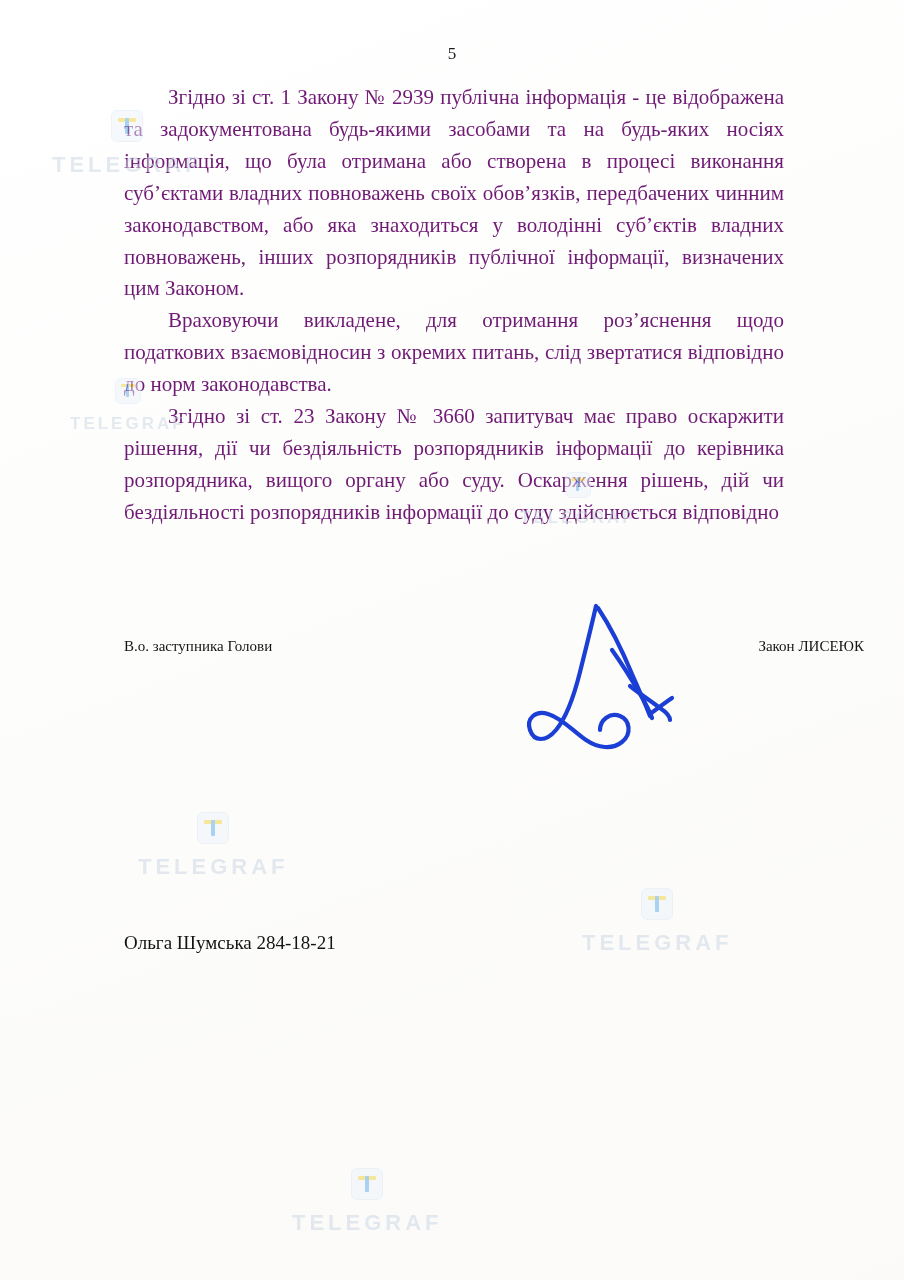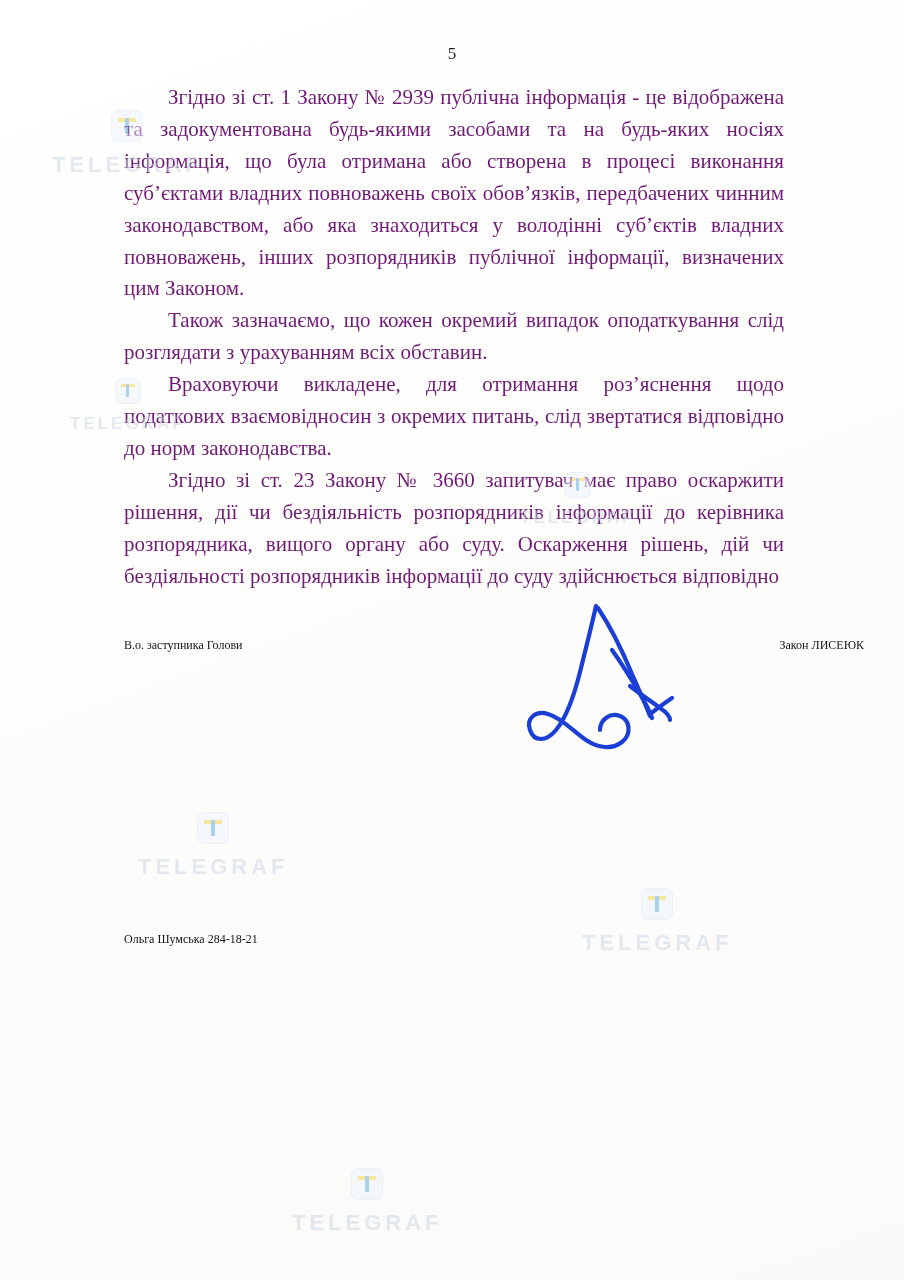--- a/index.html
+++ b/index.html
@@ -59,40 +59,40 @@
   }
 
   .sign-row {
     position: absolute;
     top: 638px;
     left: 124px;
     width: 740px;
     display: flex;
     justify-content: space-between;
     align-items: flex-start;
-    font-size: 12px;
+    font-size: 15px;
     color: #141414;
   }
   .sign-left { white-space: nowrap; }
   .sign-right { white-space: nowrap; }
 
   .signature {
     position: absolute;
     top: 590px;
     left: 500px;
     width: 210px;
     height: 180px;
     pointer-events: none;
   }
 
   .contact {
     position: absolute;
     top: 932px;
     left: 124px;
-    font-size: 12px;
+    font-size: 19px;
     color: #141414;
   }
 
   
   .wm {
     position: absolute;
     display: flex;
     align-items: center;
     gap: 10px;
     pointer-events: none;
@@ -151,21 +151,20 @@
 </head>
 <body>
 
 <div class="page">
   <div class="paper-tint"></div>
 
   <div class="page-number">5</div>
 
   <div class="body-text">
     <p>Згідно зі ст. 1 Закону № 2939 публічна інформація - це відображена та задокументована будь-якими засобами та на будь-яких носіях інформація, що була отримана або створена в процесі виконання суб’єктами владних повноважень своїх обов’язків, передбачених чинним законодавством, або яка знаходиться у володінні суб’єктів владних повноважень, інших розпорядників публічної інформації, визначених цим Законом.</p>
-    <p>Також зазначаємо, що кожен окремий випадок оподаткування слід розглядати з урахуванням всіх обставин.</p>
     <p>Враховуючи викладене, для отримання роз’яснення щодо податкових взаємовідносин з окремих питань, слід звертатися відповідно до норм законодавства.</p>
     <p>Згідно зі ст. 23 Закону № 3660 запитувач має право оскаржити рішення, дії чи бездіяльність розпорядників інформації до керівника розпорядника, вищого органу або суду. Оскарження рішень, дій чи бездіяльності розпорядників інформації до суду здійснюється відповідно</p>
   </div>
 
   <svg class="signature" viewBox="0 0 210 180" xmlns="http://www.w3.org/2000/svg">
     <g fill="none" stroke="#1b3fd4" stroke-width="4.2" stroke-linecap="round" stroke-linejoin="round">
       <path d="M96 16 C 92 34, 86 58, 80 82 C 74 106, 66 128, 56 140 C 46 152, 34 152, 30 140 C 26 128, 36 120, 48 124 C 62 128, 74 142, 86 150 C 98 158, 112 160, 122 152 C 132 144, 130 130, 120 126 C 110 122, 100 130, 100 140"></path>
       <path d="M98 18 C 110 36, 122 60, 132 84 C 140 102, 146 116, 150 126"></path>
       <path d="M112 60 C 122 74, 132 90, 140 104 C 146 114, 150 122, 152 128"></path>
       <path d="M130 96 C 140 104, 152 112, 160 118 C 166 122, 170 126, 170 130"></path>

